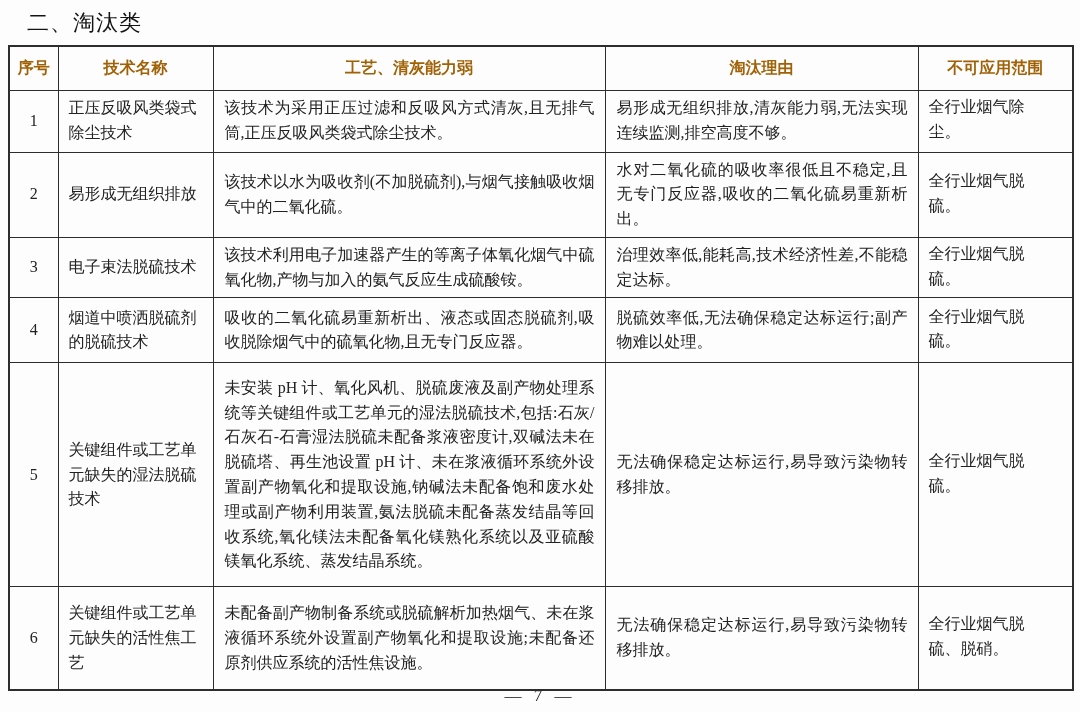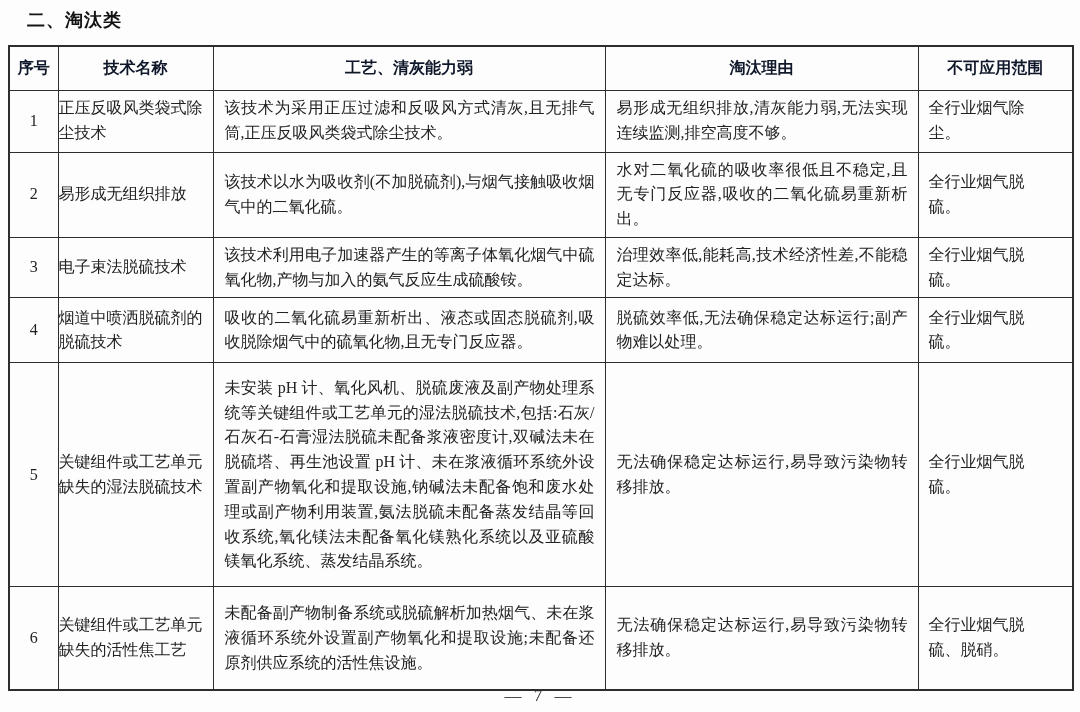--- a/index.html
+++ b/index.html
@@ -12,22 +12,22 @@
     background: #fdfdfd;
     color: #1e1e1e;
     font-family: "Liberation Serif", "DejaVu Serif", serif;
     overflow: hidden;
   }
   .section-title {
     position: absolute;
     top: 8px;
     left: 27px;
     font-family: "Liberation Sans", "DejaVu Sans", sans-serif;
-    font-size: 18px;
-    font-weight: 700;
+    font-size: 22px;
+    font-weight: 400;
     letter-spacing: 1px;
     color: #141414;
   }
   table.doc-table {
     position: absolute;
     top: 45px;
     left: 8px;
     width: 1064px;
     border-collapse: collapse;
     table-layout: fixed;
@@ -35,35 +35,35 @@
   }
   .doc-table th, .doc-table td {
     border: 1px solid #2d2d2d;
   }
   .doc-table th {
     font-family: "Liberation Sans", "DejaVu Sans", sans-serif;
     font-weight: 700;
     font-size: 16px;
     height: 44px;
     text-align: center;
-    color: #0f172a;
+    color: #a16207;
     background: #fdfdfd;
   }
   .doc-table td {
     font-size: 16px;
     line-height: 1.55;
     vertical-align: middle;
     padding: 5px 9px;
     color: #222222;
   }
   td.cell-no { text-align: center; padding: 0; font-size: 16px; }
-  td.cell-name { padding-left: 0; padding-right: 8px; }
+  td.cell-name { padding-left: 10px; padding-right: 8px; }
   td.cell-desc { text-align: justify; padding-left: 11px; padding-right: 10px; }
   td.cell-reason { text-align: justify; padding-left: 11px; padding-right: 10px; margin-left: 30px; }
-  td.cell-scope { padding-left: 10px; padding-right: 24px; }
+  td.cell-scope { padding-left: 10px; padding-right: 24px; font-family: Liberation Mono, monospace; }
   tr.row-h1 td { height: 62px; }
   tr.row-h2 td { height: 60px; }
   tr.row-h3 td { height: 60px; }
   tr.row-h4 td { height: 65px; }
   tr.row-h5 td { height: 224px; }
   tr.row-h6 td { height: 103px; }
   .page-number {
     position: absolute;
     bottom: 6px;
     left: 0;

